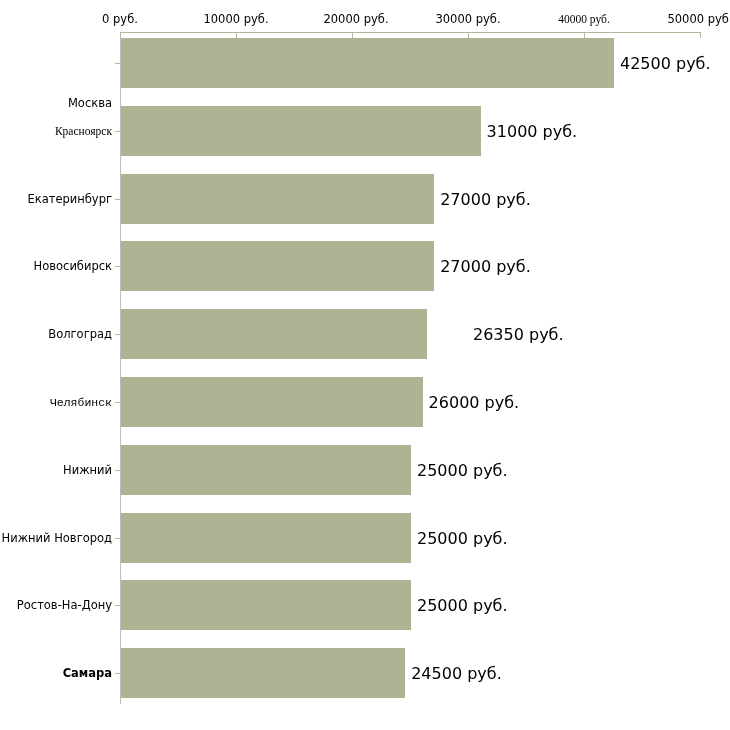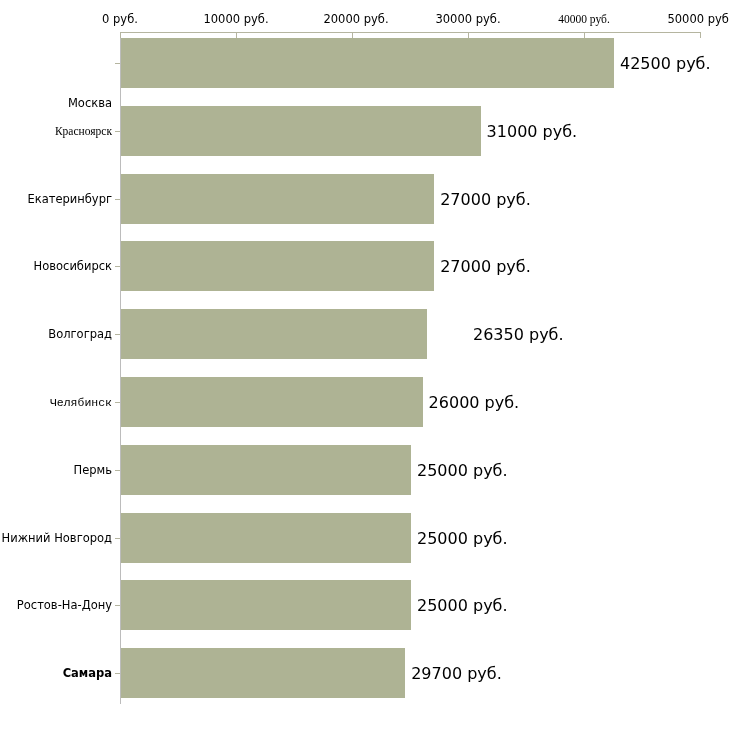--- a/index.html
+++ b/index.html
@@ -119,21 +119,21 @@
       <div class="y-cat-label" style="top: 130.8px; font-family: Liberation Serif, serif;">Красноярск</div>
       <div class="y-tick" style="top: 198.6px;"></div>
       <div class="y-cat-label" style="top: 198.6px;">Екатеринбург</div>
       <div class="y-tick" style="top: 266.4px;"></div>
       <div class="y-cat-label" style="top: 266.4px; margin-left: 36px;">Новосибирск</div>
       <div class="y-tick" style="top: 334.2px;"></div>
       <div class="y-cat-label" style="top: 334.2px;">Волгоград</div>
       <div class="y-tick" style="top: 402px;"></div>
       <div class="y-cat-label" style="top: 402px; font-family: Liberation Mono, monospace;">Челябинск</div>
       <div class="y-tick" style="top: 469.8px;"></div>
-      <div class="y-cat-label" style="top: 469.8px;">Пермь</div>
+      <div class="y-cat-label" style="top: 469.8px;">Нижний</div>
       <div class="y-tick" style="top: 537.6px;"></div>
       <div class="y-cat-label" style="top: 537.6px;">Нижний Новгород</div>
       <div class="y-tick" style="top: 605.4px;"></div>
       <div class="y-cat-label" style="top: 605.4px;">Ростов-На-Дону</div>
       <div class="y-tick" style="top: 673.2px;"></div>
       <div class="y-cat-label" style="top: 673.2px; font-weight: bold;">Самара</div>
     </div>
   <div id="bars">
       <div class="bar" style="top: 38px; width: 493px; background: rgb(174, 179, 148);"></div>
       <div class="bar-value-label" style="left: 620px; top: 63px;">42500 руб.</div>
@@ -147,16 +147,16 @@
       <div class="bar-value-label" style="left: 428px; top: 334.2px; margin-left: 45px;">26350 руб.</div>
       <div class="bar" style="top: 377px; width: 301.6px; background: rgb(174, 179, 148);"></div>
       <div class="bar-value-label" style="left: 428.6px; top: 402px;">26000 руб.</div>
       <div class="bar" style="top: 444.8px; width: 290px; background: rgb(174, 179, 148);"></div>
       <div class="bar-value-label" style="left: 417px; top: 469.8px;">25000 руб.</div>
       <div class="bar" style="top: 512.6px; width: 290px; background: rgb(174, 179, 148);"></div>
       <div class="bar-value-label" style="left: 417px; top: 537.6px;">25000 руб.</div>
       <div class="bar" style="top: 580.4px; width: 290px; background: rgb(174, 179, 148);"></div>
       <div class="bar-value-label" style="left: 417px; top: 605.4px;">25000 руб.</div>
       <div class="bar" style="top: 648.2px; width: 284.2px; background: rgb(174, 179, 148);"></div>
-      <div class="bar-value-label" style="left: 411.2px; top: 673.2px;">29700 руб.</div>
+      <div class="bar-value-label" style="left: 411.2px; top: 673.2px;">24500 руб.</div>
     </div>
 
 </div>
 
 </body></html>

